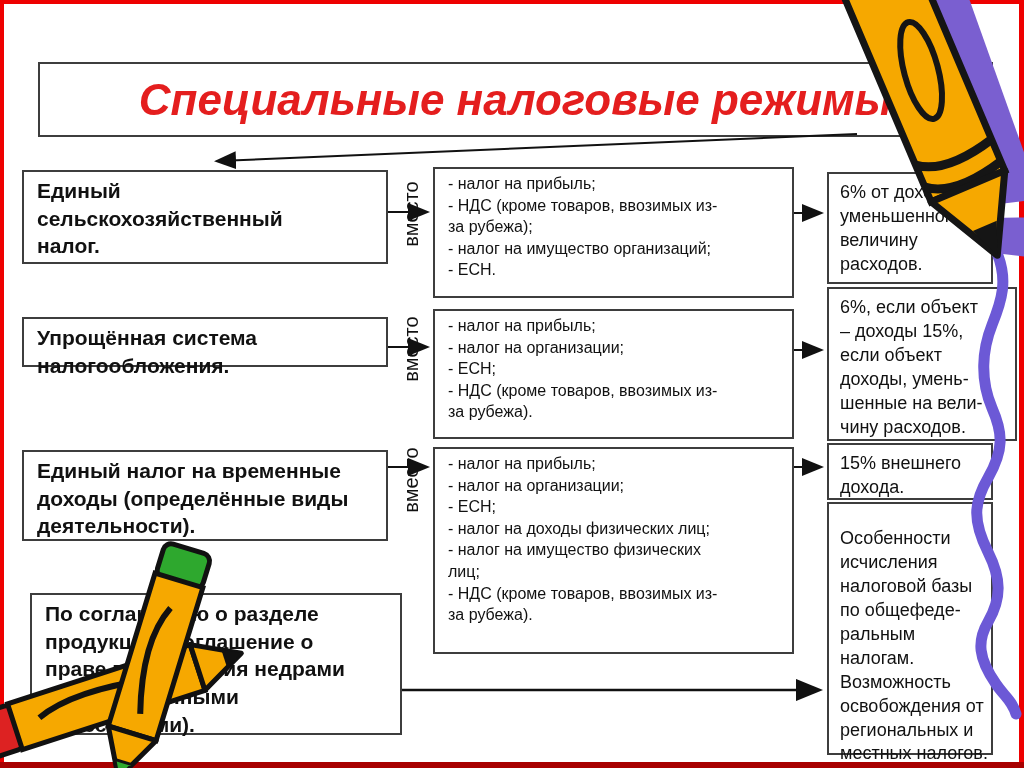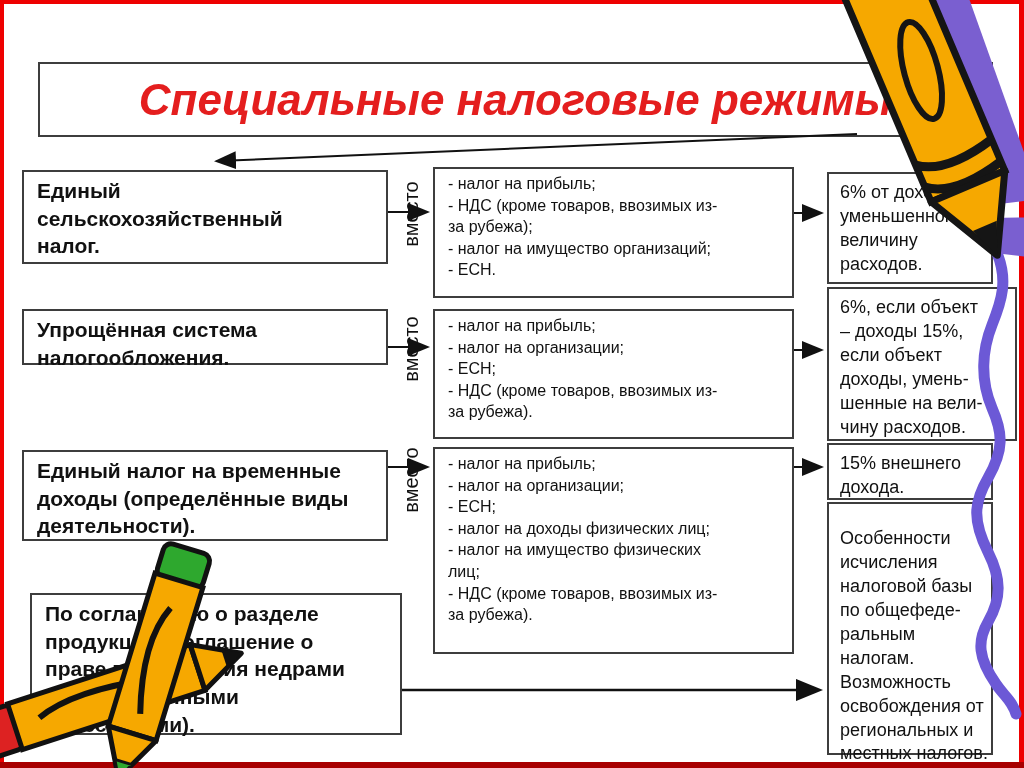--- a/index.html
+++ b/index.html
@@ -28,21 +28,21 @@
   }
 
   .regime  { font-size:21px; font-weight:bold; line-height:1.32; padding:5px 8px 0 13px; }
   .taxes   { font-size:16px; font-weight:normal; line-height:1.35; padding:4px 4px 0 13px; }
   .rate    { font-size:18px; font-weight:normal; line-height:1.33; padding:7px 2px 0 11px; }
 
   #regime-1 { left:22px;  top:170px; width:366px; height:94px; }
   #taxes-1  { left:433px; top:167px; width:361px; height:131px; }
   #rate-1   { left:827px; top:172px; width:166px; height:112px; }
 
-  #regime-2 { left:22px;  top:309px; width:366px; height:56px; }
+  #regime-2 { left:22px;  top:317px; width:366px; height:50px; }
   #taxes-2  { left:433px; top:309px; width:361px; height:130px; }
   #rate-2   { left:827px; top:287px; width:190px; height:154px; }
 
   #regime-3 { left:22px;  top:450px; width:366px; height:91px; }
   #taxes-3  { left:433px; top:447px; width:361px; height:207px; }
   #rate-3   { left:827px; top:443px; width:166px; height:57px; }
   #rate-4   { left:827px; top:502px; width:166px; height:253px; padding-top:23px; }
 
   #regime-4 { left:30px;  top:593px; width:372px; height:142px; }
 

